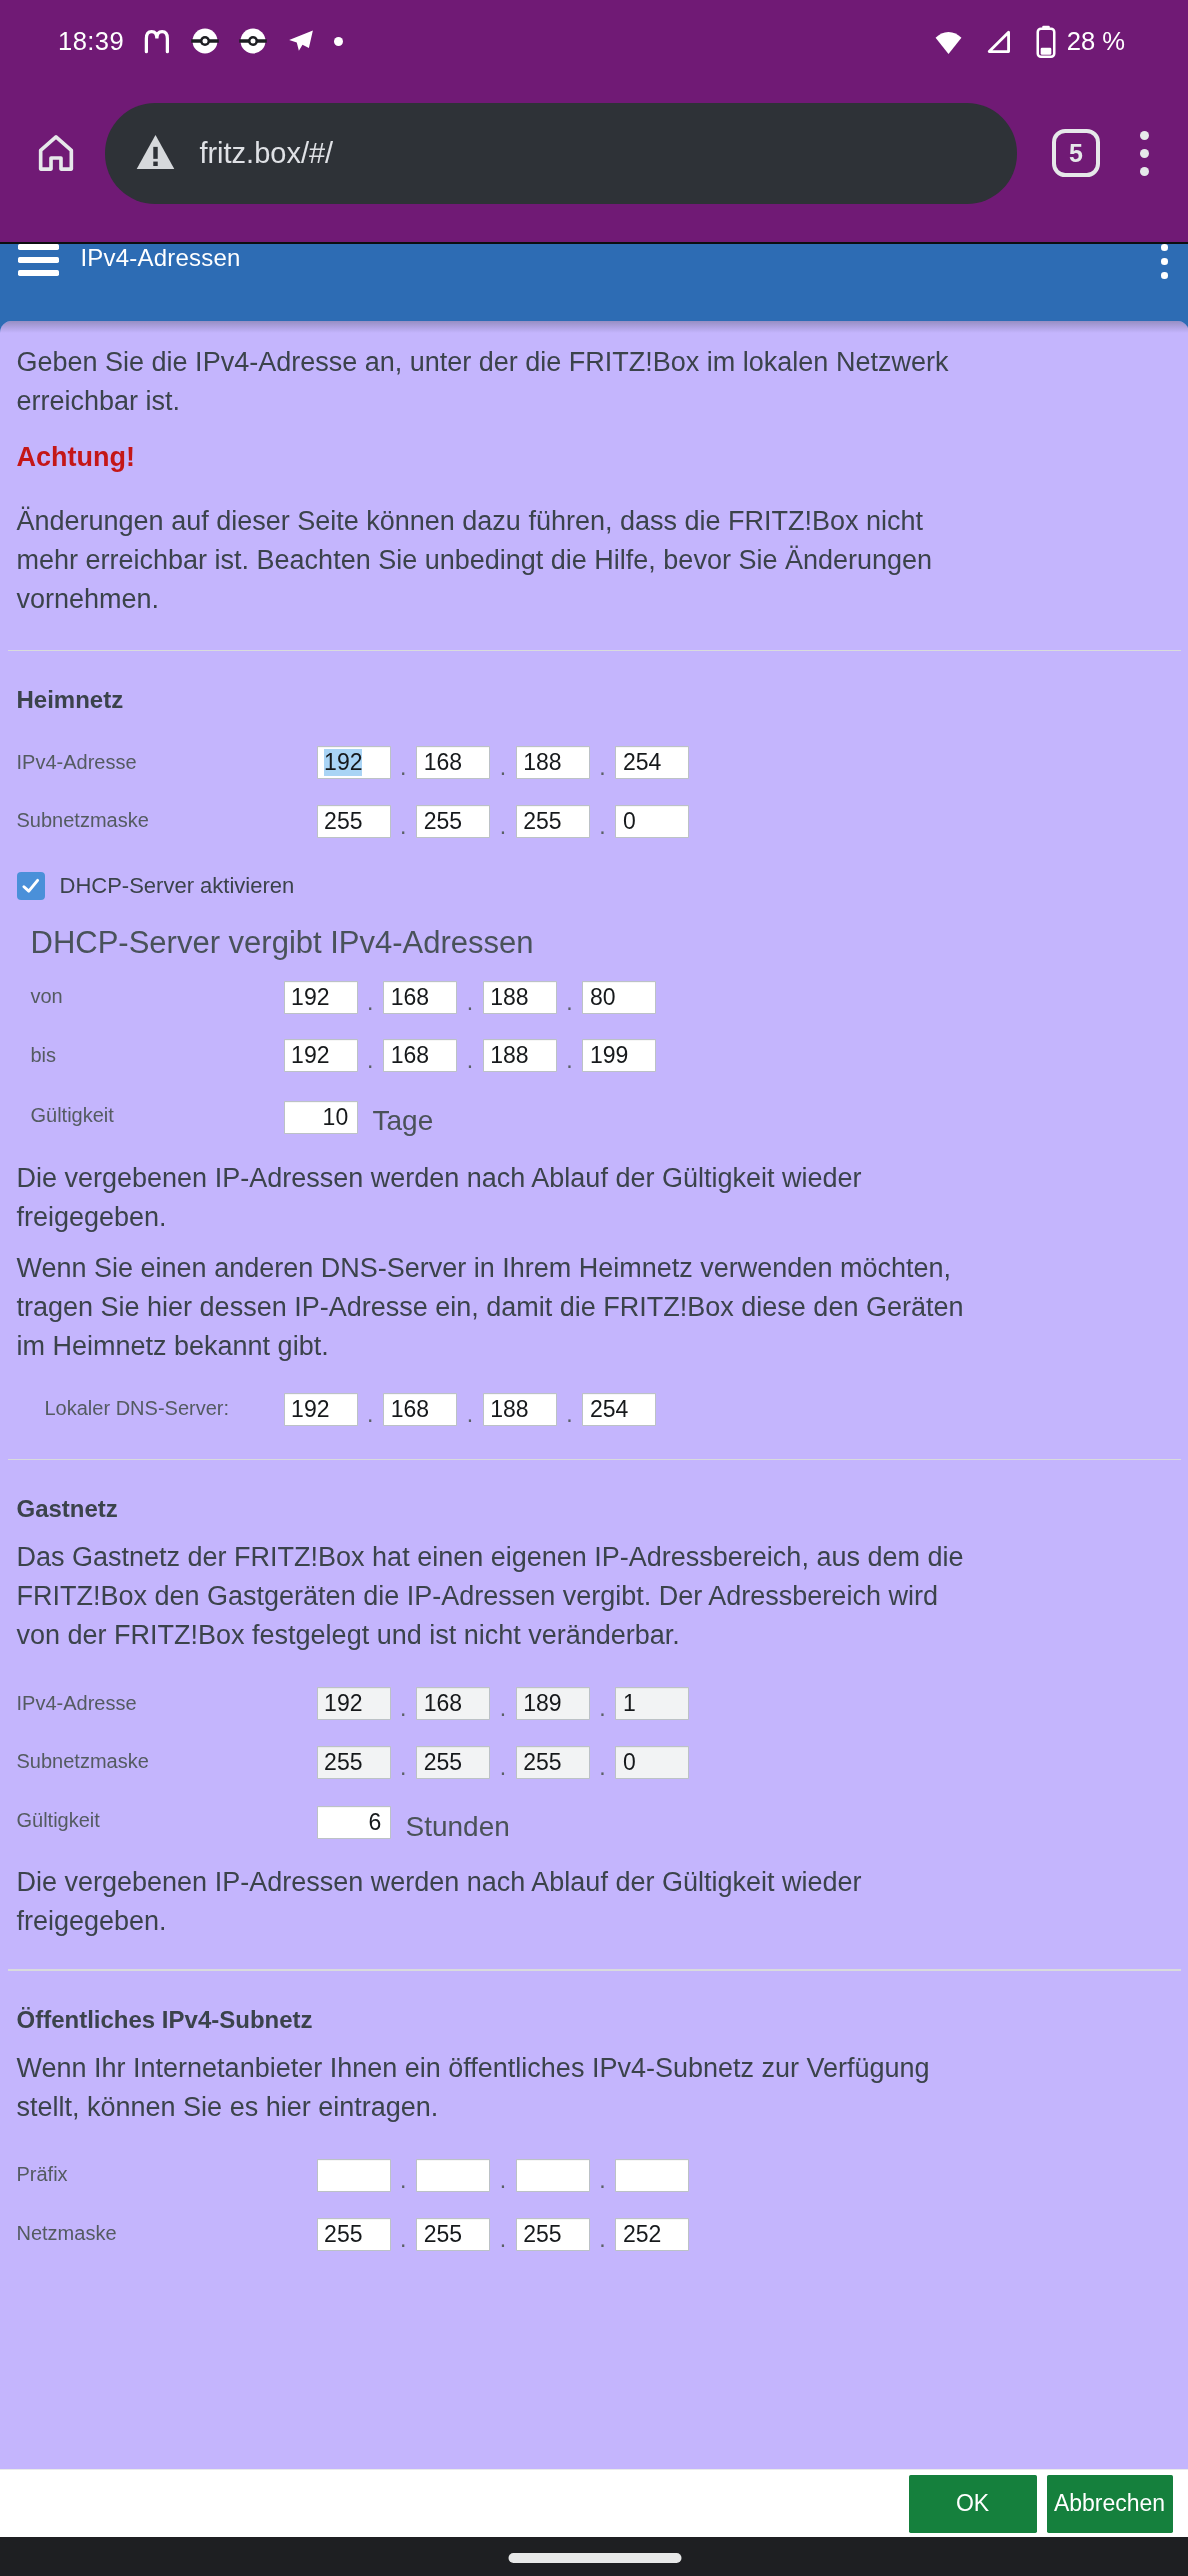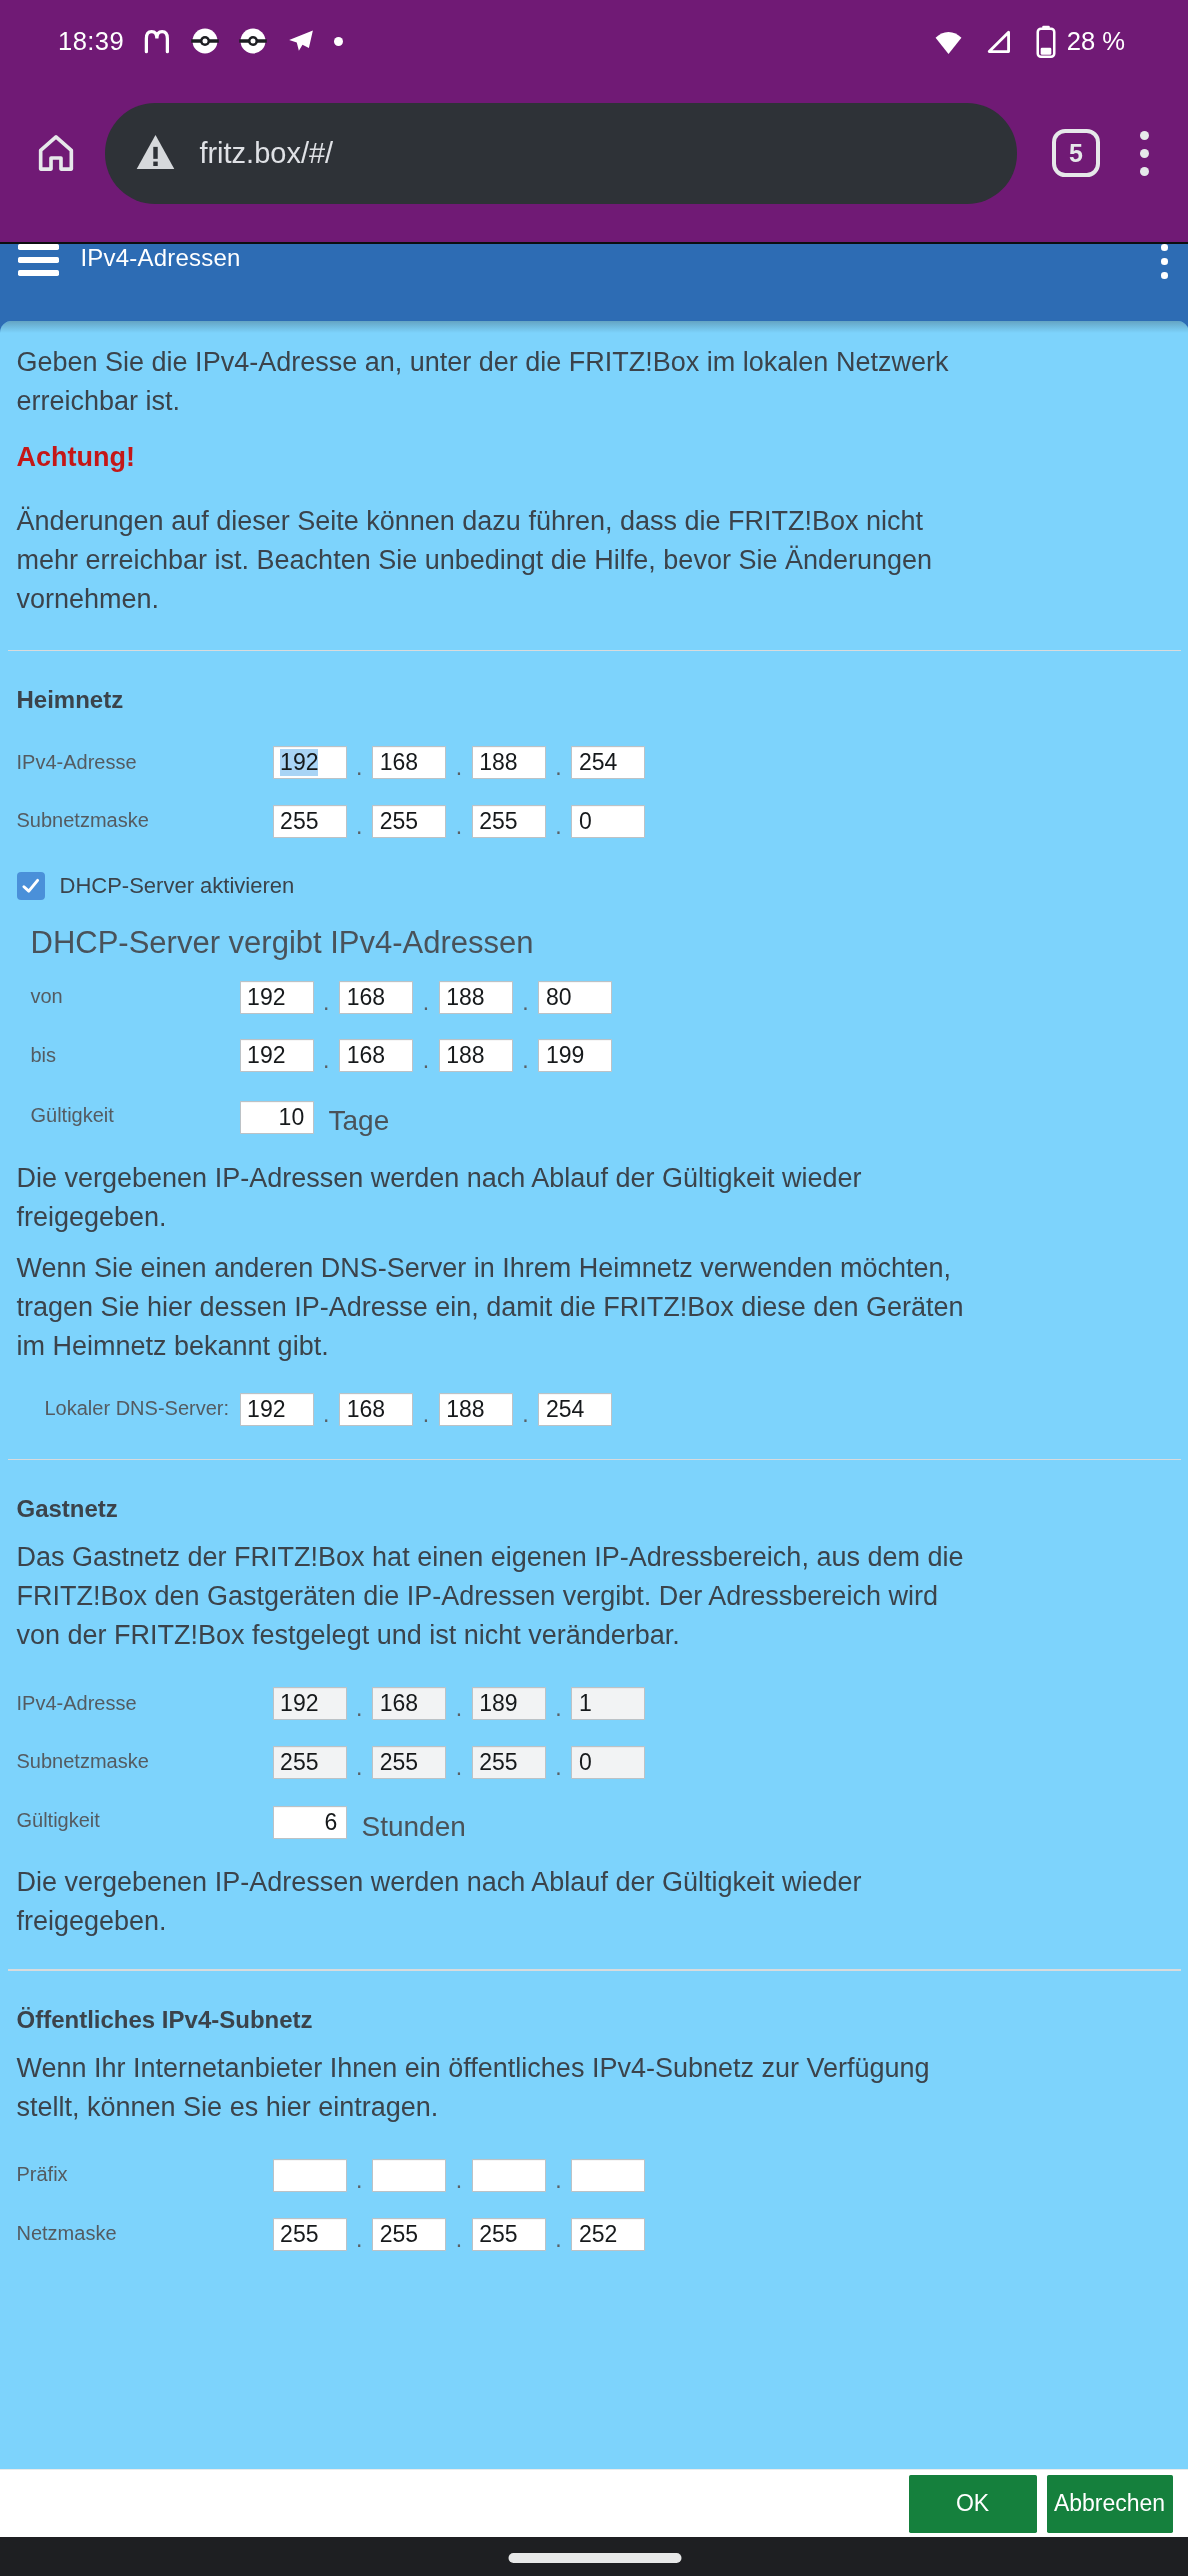--- a/index.html
+++ b/index.html
@@ -45,40 +45,40 @@
   }
   .burger { display:flex; flex-direction:column; gap:7.4px; width:41px; }
   .burger i { height:5.8px; background:#fff; border-radius:1.7px; }
   .appbar-title { font-size:24px; font-weight:500; margin-left:21.5px; letter-spacing:0.2px; }
   .appbar-dots { display:flex; flex-direction:column; gap:7.4px; margin-right:3.3px; }
   .appbar-dots i { width:6.6px; height:6.6px; border-radius:50%; background:#fff; }
 
   
   .sheet-bg { flex:1; background:#2d6cb4; display:flex; flex-direction:column; min-height:0; }
   .sheet {
-    flex:1; background:#7dd3fc; border-radius:11.6px 11.6px 0 0; position:relative;
+    flex:1; background:#c4b5fd; border-radius:11.6px 11.6px 0 0; position:relative;
     padding:0 16.5px; overflow:hidden;
   }
   .sheet::before {
     content:""; position:absolute; top:0; left:0; right:0; height:12.4px;
     background:linear-gradient(rgba(35,42,48,.28), rgba(35,42,48,0));
     border-radius:11.6px 11.6px 0 0; pointer-events:none;
   }
 
   p.body { font-size:27px; line-height:39px; color:#3b434b; margin:0; white-space:pre-line; }
   .p-intro { margin-top:21.5px !important; }
   .warn-title { margin-top:18px; font-size:27px; line-height:36px; font-weight:700; color:#c41717; }
   .warn-body { margin-top:0 !important; }
   h2 { font-size:24px; color:#3b434b; margin:35px 0 0; font-weight:700; }
   h3 { font-size:31px; color:#49525a; margin:25px 0 0 14px; font-weight:400; }
   .divider { height:1.7px; background:#d9dbdc; margin:31px -8.3px 0; }
   .divider.d2 { margin-top:31px; }
   .divider.d3 { margin-top:28px; }
 
-  .row { display:flex; align-items:flex-start; margin-top:21.5px; }
+  .row { display:flex; align-items:flex-start; margin-top:21.5px;gap:44px; }
   .row .lbl { width:256px; font-size:20px; color:#545b61; padding-top:6.6px; flex-shrink:0; }
   .row.first { margin-top:30px; }
   .row.sub { margin-left:14px; }
   .row.sub .lbl { width:209px; }
   .row.dns { margin-left:28px; margin-top:25px; }
   .row.dns .lbl { width:195px; }
 
   .ips { display:flex; align-items:center; }
   .ip-box {
     width:74px; height:33px; border:0.8px solid #bcc2c6; background:#fff;

